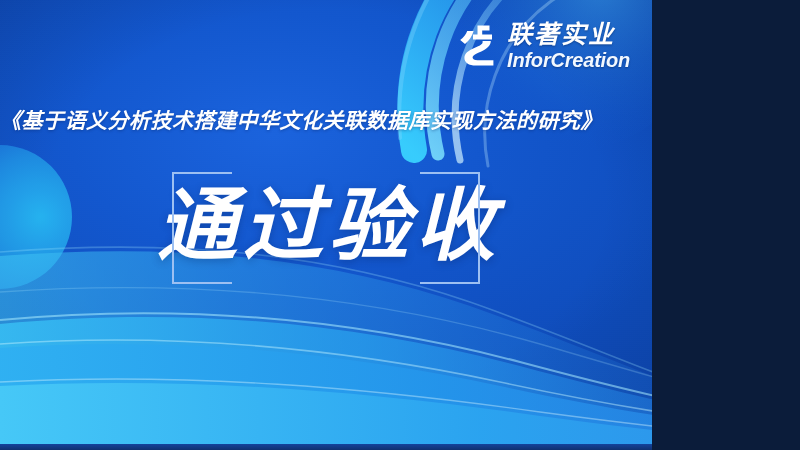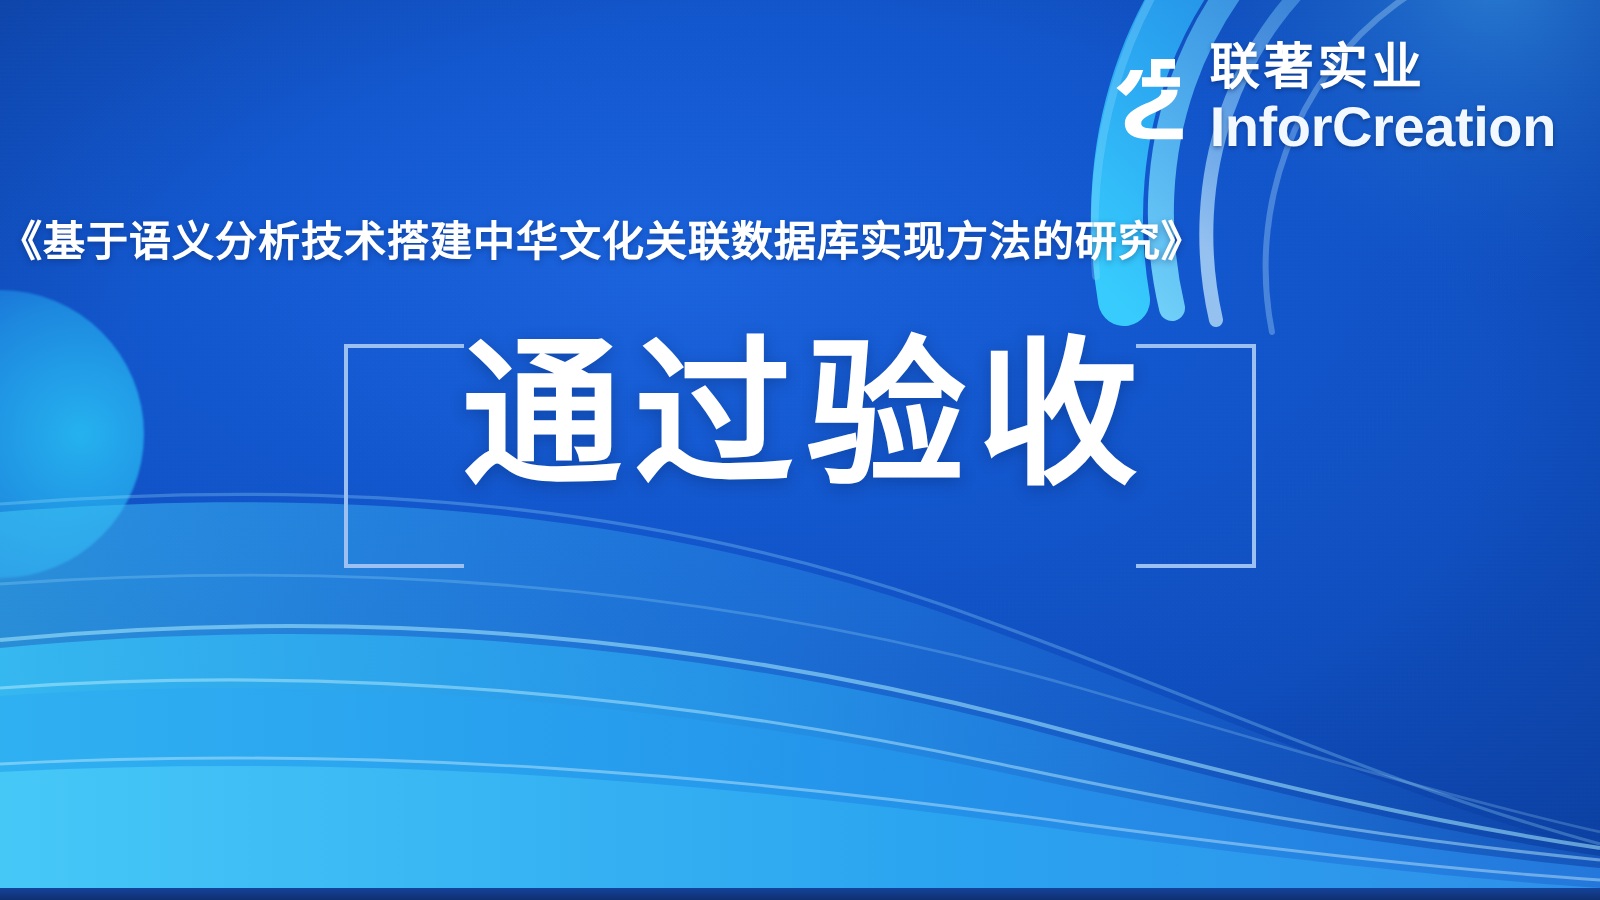--- a/index.html
+++ b/index.html
@@ -7,25 +7,26 @@
     margin: 0;
     padding: 0;
     background: #0b1c3a;
   }
   body {
     font-family: "Liberation Sans", "DejaVu Sans", sans-serif;
   }
 
   #poster {
     position: relative;
-    width: 800px;
+    width: 652px;
     height: 450px;
     overflow: hidden;
     background: #15803d;
     user-select: none;
+    font-style: italic;
   }
 
   
   .bg-base {
     position: absolute;
     inset: 0;
     background:
       radial-gradient(ellipse 70% 60% at 42% 30%, #1a63dd 0%, #1257ce 45%, #0e4cbb 100%);
   }
   .bg-vignette {
@@ -107,21 +108,21 @@
   }
   .logo-cn {
     font-size: 25px;
     font-weight: 700;
     color: #ffffff;
     letter-spacing: 2px;
     text-shadow: 0 1px 2px rgba(3,28,82,0.45);
   }
   .logo-en {
     margin-top: 3px;
-    font-size: 28px;
+    font-size: 20px;
     font-weight: 700;
     color: #f2f8ff;
     letter-spacing: -0.2px;
     text-shadow: 0 1px 2px rgba(3,28,82,0.45);
   }
 
   
   .subtitle {
     position: absolute;
     left: 0;
@@ -138,21 +139,21 @@
 
   
   .headline-wrap {
     position: absolute;
     left: 0;
     right: 0;
     top: 168px;
     height: 116px;
     z-index: 5;
     display: flex;
-    align-items: flex-start;
+    align-items: center;
     justify-content: center;
   }
   .bracket {
     position: absolute;
     top: 4px;
     width: 58px;
     height: 108px;
     border-top: 2px solid #9dc0f2;
     border-bottom: 2px solid #9dc0f2;
   }

